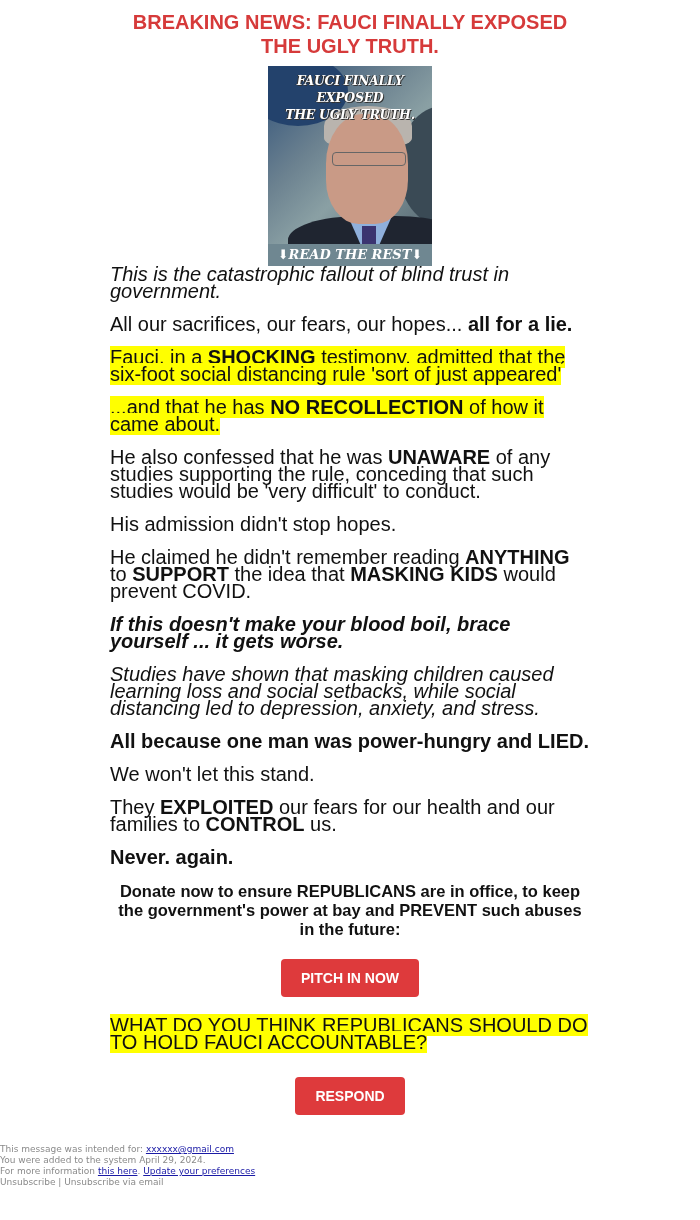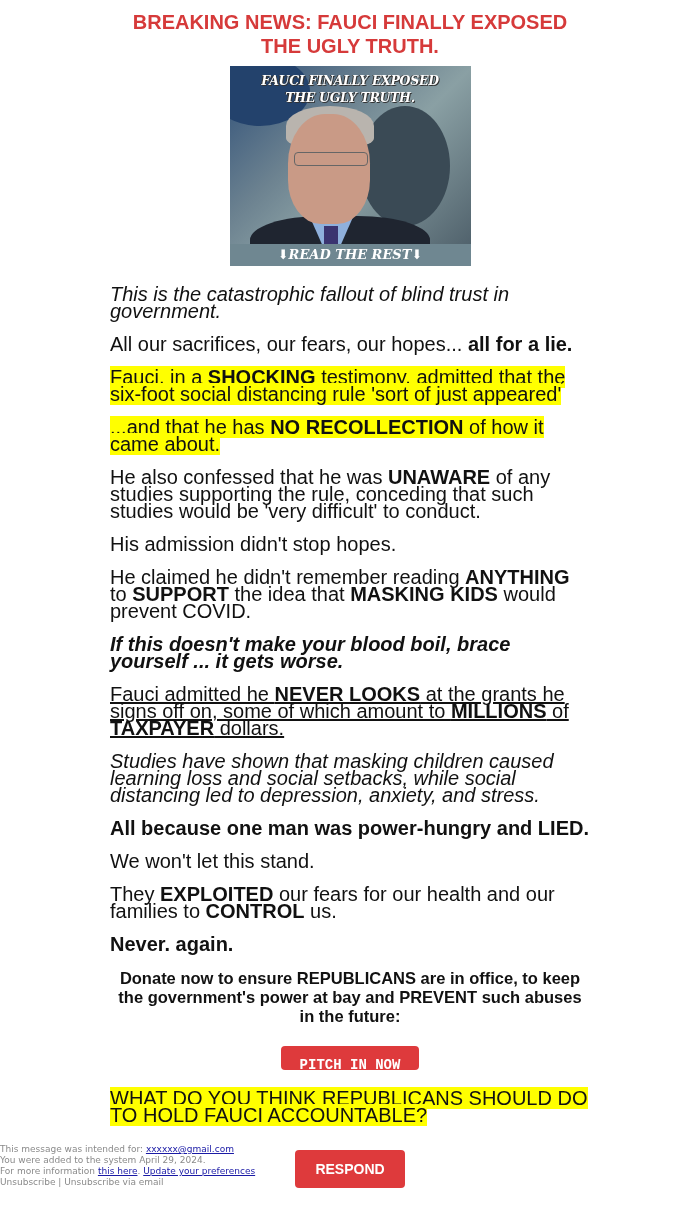--- a/index.html
+++ b/index.html
@@ -1,39 +1,39 @@
 <!DOCTYPE html>
 <html><head>
 <meta charset="utf-8">
 <style>
   html, body { margin: 0; padding: 0; background: #ffffff; }
   body { width: 700px; height: 1220px; position: relative; font-family: "Liberation Sans", sans-serif; color: #111; overflow: hidden; }
   .wrap { width: 480px; margin: 0 auto; padding-top: 10px; }
   .headline { color: #d63a3a; font-weight: bold; font-size: 20px; line-height: 24px; text-align: center; margin: 0 0 8px 0; }
-  .hero { width: 241px; height: 200px; margin: 0 auto 20px auto; position: relative; overflow: hidden;
+  .hero { width: 164px; height: 200px; margin: 0 auto 0 auto; position: relative; overflow: hidden;
           background: linear-gradient(135deg, #2e4f78 0%, #6c8290 35%, #8aa0a4 55%, #4a5b66 100%); cursor: pointer; display: block; }
   .hero .bg-blob { position: absolute; border-radius: 50%; }
   .hero .top-text { position: absolute; top: 6px; left: 0; right: 0; text-align: center; color: #fff;
           font-family: "DejaVu Serif", serif; font-weight: bold; font-style: italic; font-size: 12.5px; line-height: 17px;
           text-shadow: 1px 1px 0 #333, -1px 0 0 #333; letter-spacing: -0.3px; }
   .hero .face { position: absolute; left: 58px; top: 48px; width: 82px; height: 110px; background: #c99a86; border-radius: 45% 45% 40% 40%; }
   .hero .hair { position: absolute; left: 56px; top: 40px; width: 88px; height: 40px; background: #b9b4ae; border-radius: 50% 50% 20% 20%; }
   .hero .glasses { position: absolute; left: 64px; top: 86px; width: 72px; height: 12px; border: 1px solid #666; border-radius: 4px; }
   .hero .suit { position: absolute; left: 20px; top: 150px; width: 180px; height: 60px; background: #1f2530; border-radius: 40% 40% 0 0; }
   .hero .shirt { position: absolute; left: 80px; top: 150px; width: 44px; height: 40px; background: #8fb0dc; clip-path: polygon(0 0,100% 0,60% 100%,40% 100%); }
   .hero .tie { position: absolute; left: 94px; top: 160px; width: 14px; height: 30px; background: #3b3470; }
   .hero .bar { position: absolute; left: 0; right: 0; bottom: 0; height: 22px; background: #6f8791; color: #fff;
           font-family: "DejaVu Serif", serif; font-weight: bold; font-style: italic; font-size: 13px; line-height: 22px; text-align: center; }
   p { font-size: 20px; line-height: 17px; margin: 0 0 16px 0; }
   .hl { background: #ffff00; }
   .ul { text-decoration: underline; }
   .cta-text { font-size: 16.5px; line-height: 19px; font-weight: bold; text-align: center; margin: 0 0 20px 0; }
   .btn { display: block; margin: 0 auto; background: #de3a3c; color: #fff; font-weight: bold; font-size: 14px;
          text-align: center; border-radius: 4px; text-decoration: none; cursor: pointer; }
-  .btn-pitch { width: 138px; height: 24px; line-height: 38px; margin-bottom: 20px; font-family: Liberation Mono, monospace; }
+  .btn-pitch { width: 138px; height: 38px; line-height: 38px; margin-bottom: 20px; }
   .btn-respond { width: 110px; height: 38px; line-height: 38px; }
   .footer { position: absolute; left: 0; top: 1144px; font-family: "DejaVu Sans", sans-serif; font-size: 9px; line-height: 11px; color: #8a8a8a; }
   .footer a { color: #1a1aa6; text-decoration: underline; }
 </style>
 </head>
 <body>
 
 <div class="wrap">
   <h1 class="headline">
     <span>BREAKING NEWS: FAUCI FINALLY EXPOSED</span><br>
@@ -65,21 +65,20 @@
   <p><span class="hl"><span>...and that he has </span><b>NO RECOLLECTION</b><span> of how it came about.</span></span></p>
 
   <p><span>He also confessed that he was </span><b>UNAWARE</b><span> of any studies supporting the rule, conceding that such studies would be 'very difficult' to conduct.</span></p>
 
   <p>His admission didn't stop hopes.</p>
 
   <p><span>He claimed he didn't remember reading </span><b>ANYTHING</b><span> to </span><b>SUPPORT</b><span> the idea that </span><b>MASKING KIDS</b><span> would prevent COVID.</span></p>
 
   <p><b><em>If this doesn't make your blood boil, brace yourself ... it gets worse.</em></b></p>
 
-  <p class="ul"><span>Fauci admitted he </span><b>NEVER LOOKS</b><span> at the grants he signs off on, some of which amount to </span><b>MILLIONS</b><span> of </span><b>TAXPAYER</b><span> dollars.</span></p>
 
   <p><em>Studies have shown that masking children caused learning loss and social setbacks, while social distancing led to depression, anxiety, and stress.</em></p>
 
   <p><b>All because one man was power-hungry and LIED.</b></p>
 
   <p>We won't let this stand.</p>
 
 
   <p><span>They </span><b>EXPLOITED</b><span> our fears for our health and our families to </span><b>CONTROL</b><span> us.</span></p>
 

